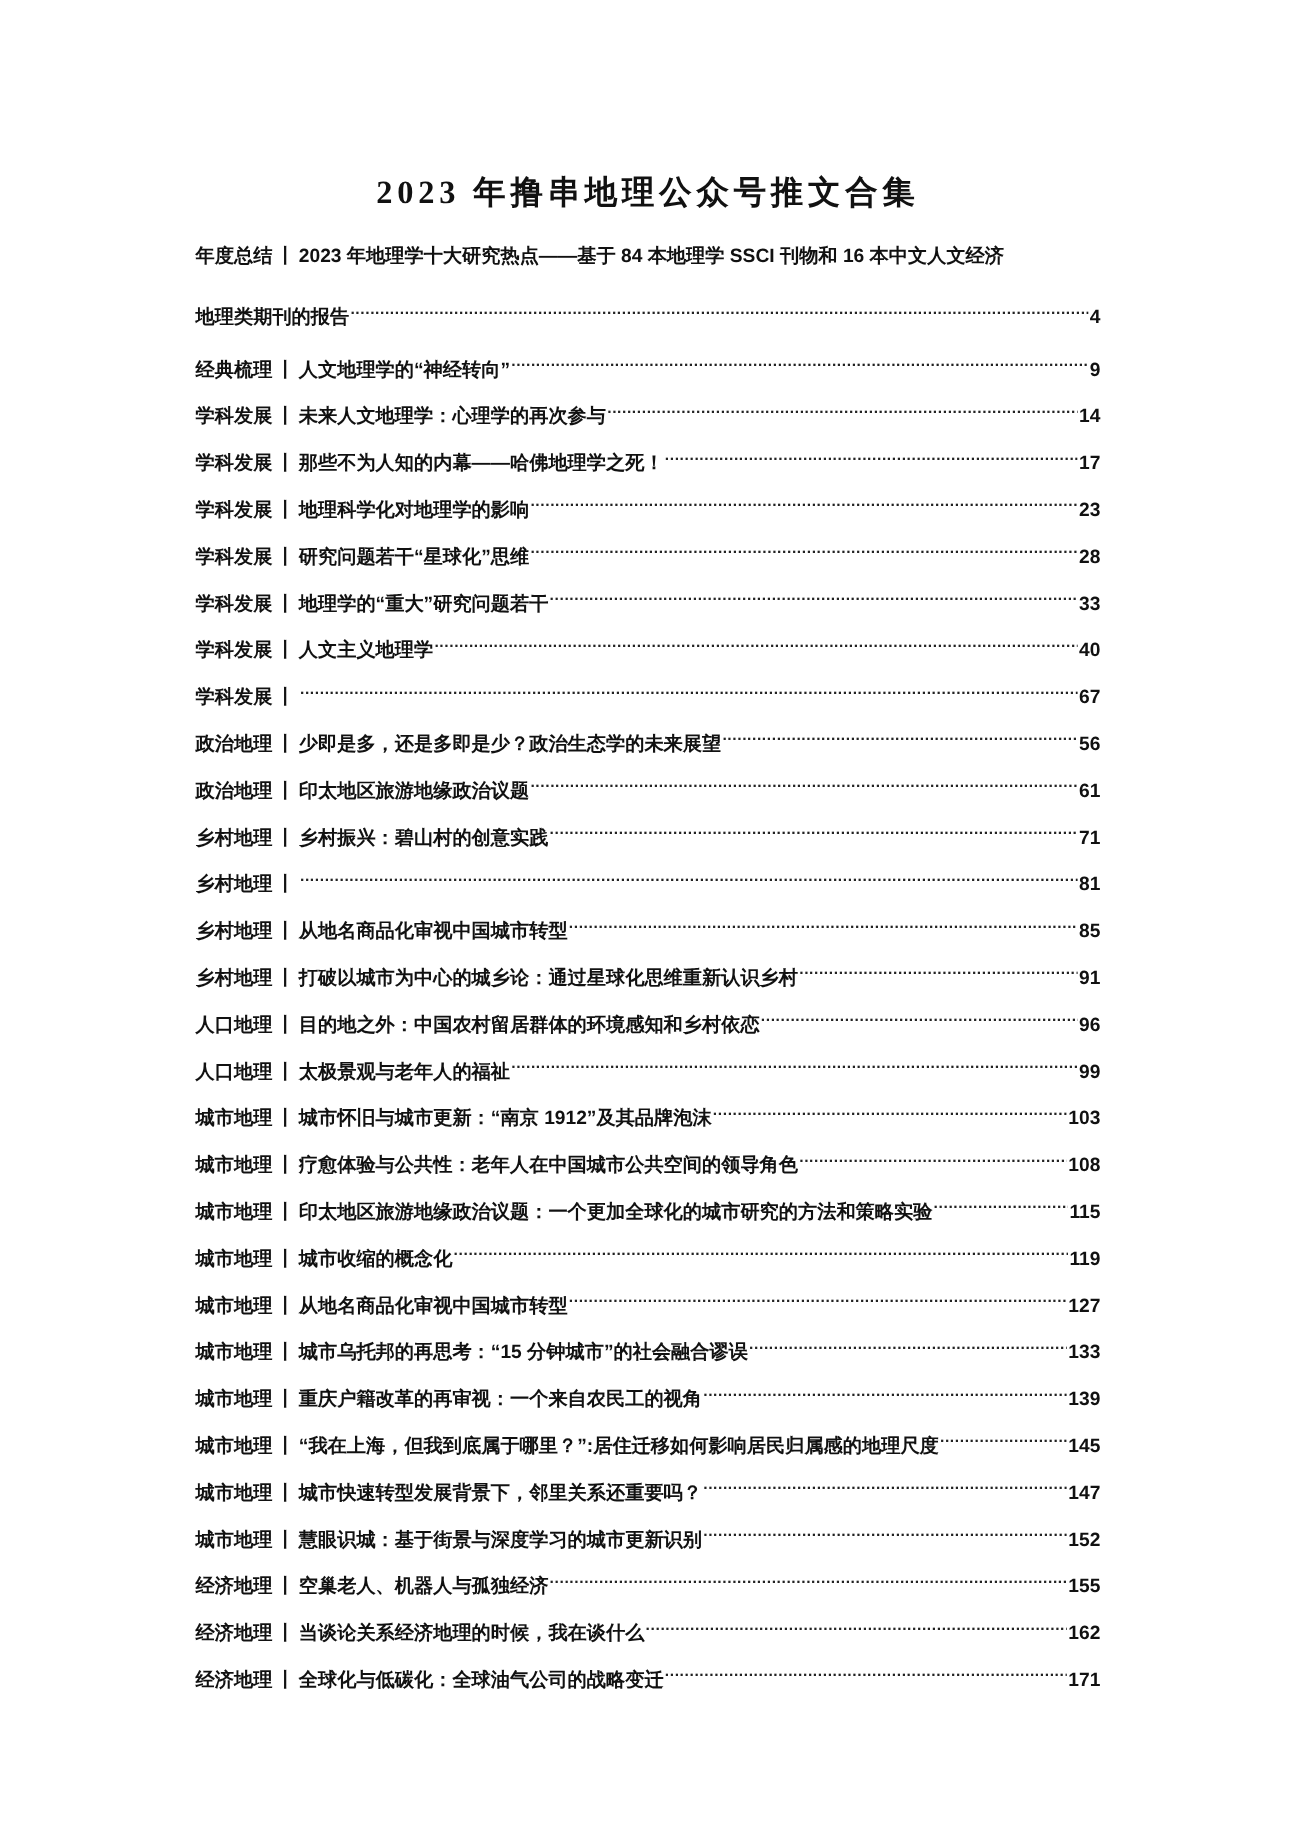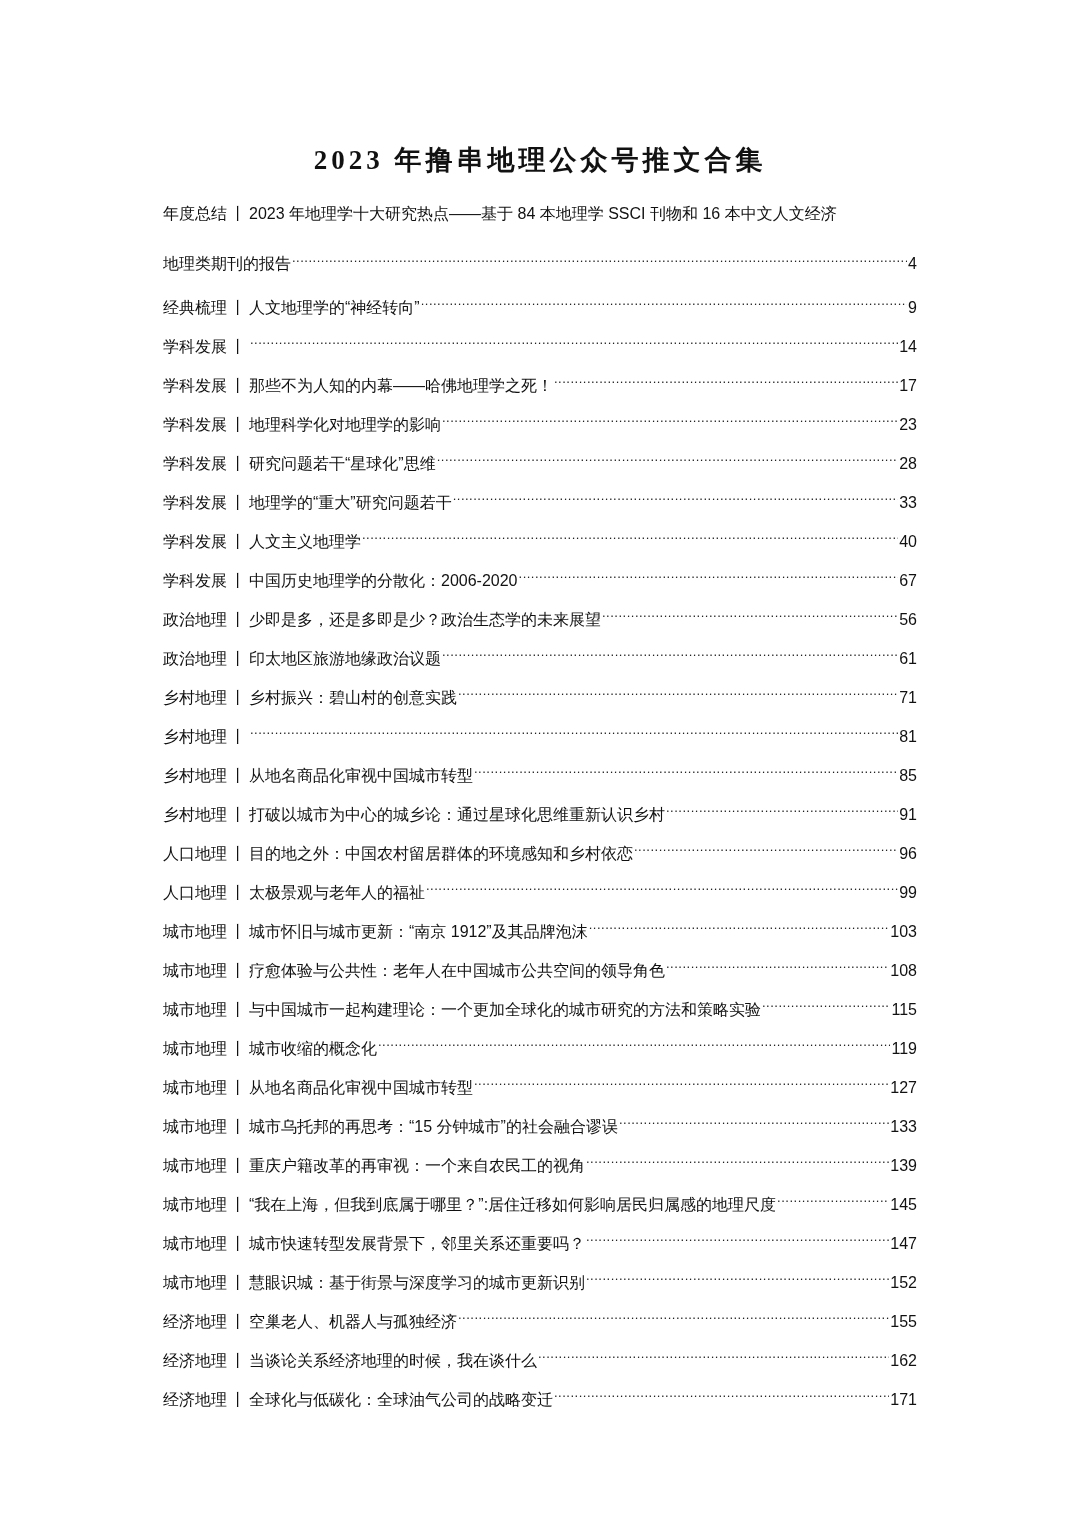--- a/index.html
+++ b/index.html
@@ -33,20 +33,21 @@
       font-size: 27px;
       letter-spacing: 4px;
       color: #111111;
       line-height: 40px;
     }
     .toc {
       position: absolute;
       left: 163px;
       top: 196px;
       width: 754px;
+      font-weight: bold;
     }
     .toc-row {
       display: flex;
       align-items: baseline;
       height: 39px;
       line-height: 39px;
       font-size: 16px;
       white-space: nowrap;
     }
     .toc-row .cat, .toc-first .cat { flex: 0 0 auto; }
@@ -130,20 +131,21 @@
         <div class="toc-row">
     <span class="cat">经典梳理</span>
     <span class="sep">丨</span>
     <span class="title">人文地理学的“神经转向”</span>
     <span class="leader"></span>
     <span class="page-num">9</span>
   </div>
         <div class="toc-row">
     <span class="cat">学科发展</span>
     <span class="sep">丨</span>
+    <span class="title">未来人文地理学：心理学的再次参与</span>
     <span class="leader"></span>
     <span class="page-num">14</span>
   </div>
         <div class="toc-row">
     <span class="cat">学科发展</span>
     <span class="sep">丨</span>
     <span class="title">那些不为人知的内幕——哈佛地理学之死！</span>
     <span class="leader"></span>
     <span class="page-num">17</span>
   </div>
@@ -171,21 +173,20 @@
         <div class="toc-row">
     <span class="cat">学科发展</span>
     <span class="sep">丨</span>
     <span class="title">人文主义地理学</span>
     <span class="leader"></span>
     <span class="page-num">40</span>
   </div>
         <div class="toc-row">
     <span class="cat">学科发展</span>
     <span class="sep">丨</span>
-    <span class="title">中国历史地理学的分散化：2006-2020</span>
     <span class="leader"></span>
     <span class="page-num">67</span>
   </div>
         <div class="toc-row">
     <span class="cat">政治地理</span>
     <span class="sep">丨</span>
     <span class="title">少即是多，还是多即是少？政治生态学的未来展望</span>
     <span class="leader"></span>
     <span class="page-num">56</span>
   </div>
@@ -247,21 +248,21 @@
         <div class="toc-row">
     <span class="cat">城市地理</span>
     <span class="sep">丨</span>
     <span class="title">疗愈体验与公共性：老年人在中国城市公共空间的领导角色</span>
     <span class="leader"></span>
     <span class="page-num">108</span>
   </div>
         <div class="toc-row">
     <span class="cat">城市地理</span>
     <span class="sep">丨</span>
-    <span class="title">与中国城市一起构建理论：一个更加全球化的城市研究的方法和策略实验</span>
+    <span class="title">印太地区旅游地缘政治议题：一个更加全球化的城市研究的方法和策略实验</span>
     <span class="leader"></span>
     <span class="page-num">115</span>
   </div>
         <div class="toc-row">
     <span class="cat">城市地理</span>
     <span class="sep">丨</span>
     <span class="title">城市收缩的概念化</span>
     <span class="leader"></span>
     <span class="page-num">119</span>
   </div>

